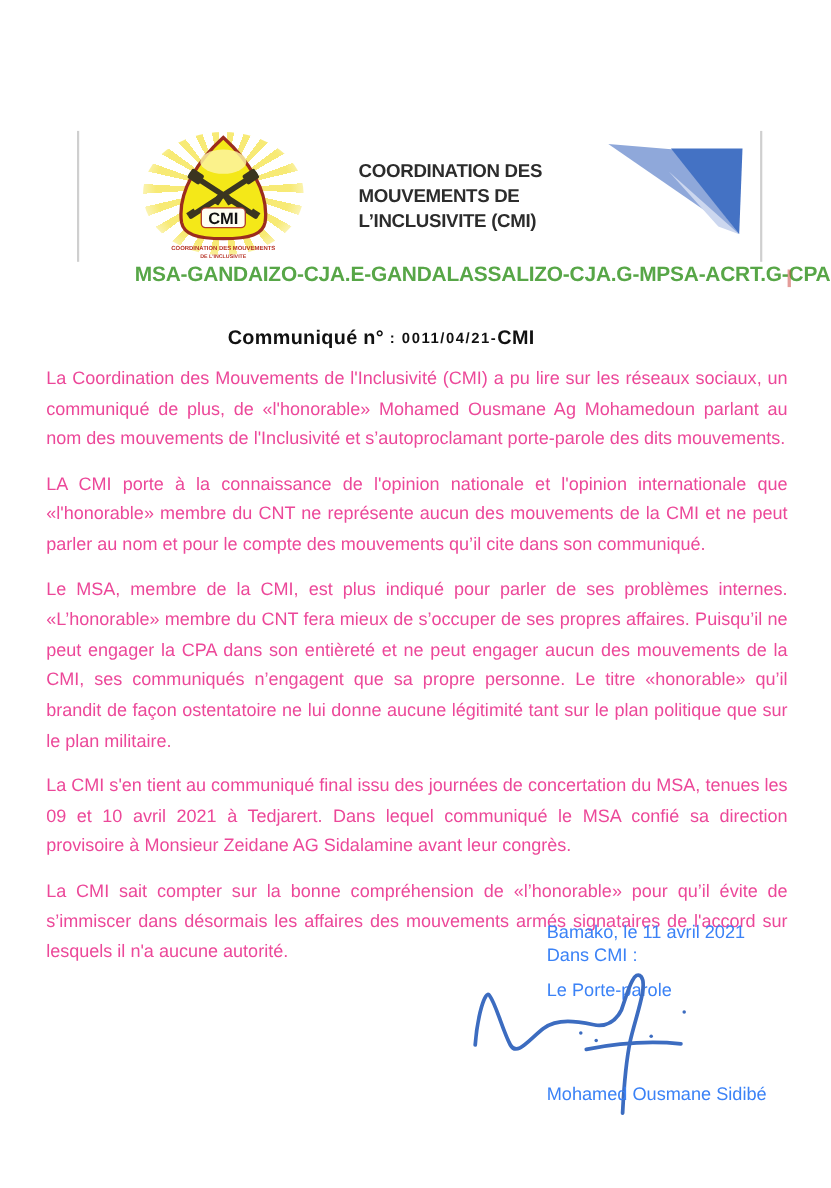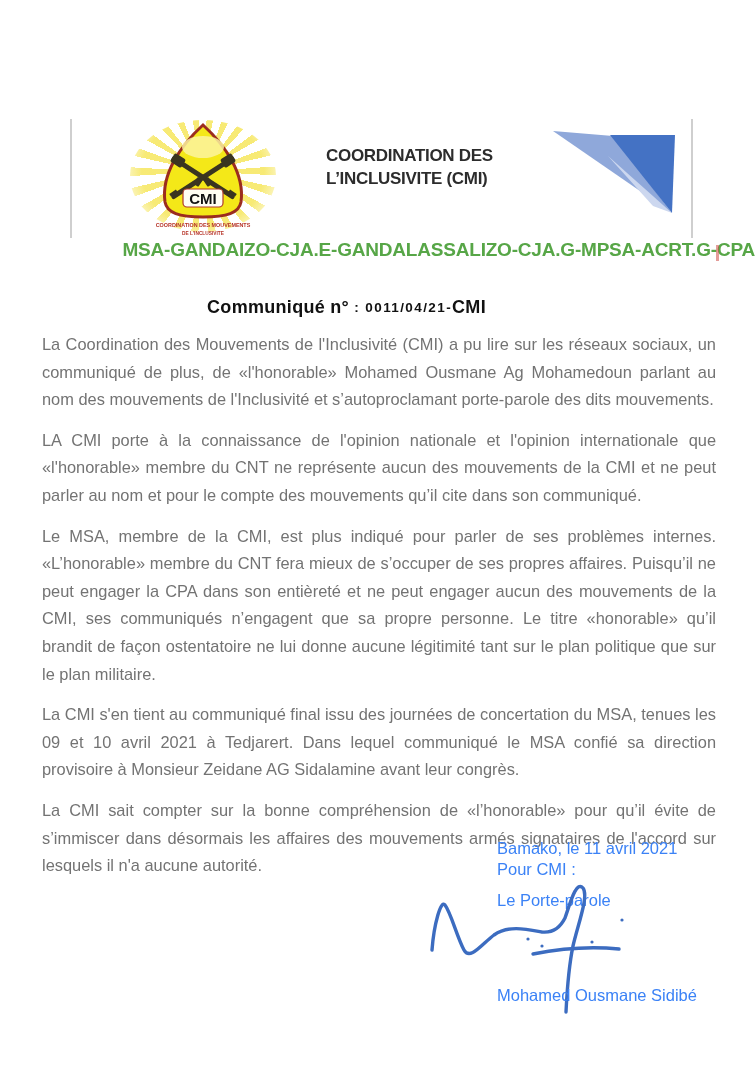--- a/index.html
+++ b/index.html
@@ -50,21 +50,21 @@
     position:absolute;left:0;top:297px;width:693px;text-align:center;
     color:#111;white-space:nowrap;
   }
   .doc-title .t1{font-weight:bold;font-size:18px;letter-spacing:.3px;}
   .doc-title .t2{font-weight:bold;font-size:13.5px;letter-spacing:1.4px;vertical-align:1px;}
   .doc-title .t3{font-weight:bold;font-size:18px;letter-spacing:.3px;}
 
   
   .body-text{
     position:absolute;left:42px;top:331px;width:674px;
-    font-size:16.4px;line-height:27.6px;text-align:justify;color:#737373;
+    font-size:16.4px;line-height:27.6px;text-align:justify;color:#ec4899;
   }
   .body-text p{margin:0 0 13px 0;}
 
   
   .sig-line{position:absolute;left:497px;font-size:16.5px;color:#3b82f6;}
   .sig-date{top:839px;}
   .sig-for{top:860px;}
   .sig-role{top:891px;}
   .sig-name{top:986px;}
   .signature-svg{position:absolute;left:418px;top:872px;}
@@ -100,20 +100,21 @@
       </g>
       <rect x="57" y="71" width="40" height="18" rx="4" fill="#fffef2" stroke="#b03a2a" stroke-width="1.2"></rect>
       <text x="77" y="85.5" text-anchor="middle" font-family="Liberation Sans, sans-serif" font-size="15" font-weight="bold" fill="#121212">CMI</text>
       <text x="77" y="109" text-anchor="middle" font-family="Liberation Sans, sans-serif" font-size="5.4" font-weight="bold" fill="#b63327">COORDINATION DES MOUVEMENTS</text>
       <text x="77" y="116.5" text-anchor="middle" font-family="Liberation Sans, sans-serif" font-size="4.8" font-weight="bold" fill="#b63327">DE L'INCLUSIVITE</text>
     </svg>
   </div>
 
   <div class="org-title">
     <div>COORDINATION DES</div>
+    <div>MOUVEMENTS DE</div>
     <div>L’INCLUSIVITE (CMI)</div>
   </div>
 
   <svg class="triangle-svg" width="126" height="92" viewBox="0 0 126 92">
     <polygon points="2,5 62,10 121,87" fill="#8fa8da"></polygon>
     <polygon points="59,9 124,9 121,87" fill="#4472c4"></polygon>
     <polygon points="57,30 121,87 102,80" fill="#ccd7ef"></polygon>
   </svg>
 
   <div class="movements-line">MSA-GANDAIZO-CJA.E-GANDALASSALIZO-CJA.G-MPSA-ACRT.G-CPA</div>
@@ -125,21 +126,21 @@
 
   <div class="body-text">
     <p>La Coordination des Mouvements de l'Inclusivité (CMI) a pu lire sur les réseaux sociaux, un communiqué de plus, de «l'honorable» Mohamed Ousmane Ag Mohamedoun parlant au nom des mouvements de l'Inclusivité et s’autoproclamant porte-parole des dits mouvements.</p>
     <p>LA CMI porte à la  connaissance de l'opinion nationale et l'opinion internationale que «l'honorable» membre du CNT ne représente aucun des mouvements de la CMI et ne peut parler au nom et pour le compte des mouvements qu’il cite dans son communiqué.</p>
     <p>Le MSA, membre de la CMI, est plus indiqué pour parler de ses problèmes internes. «L’honorable» membre du CNT fera mieux de s’occuper de ses propres affaires.  Puisqu’il ne peut engager la CPA dans son entièreté et ne peut engager aucun des mouvements de la CMI, ses communiqués n’engagent que sa propre personne. Le  titre «honorable» qu’il brandit de façon  ostentatoire ne lui donne aucune légitimité tant sur le plan politique que sur le plan militaire.</p>
     <p>La CMI s'en tient au communiqué final issu des journées de concertation du MSA, tenues les 09 et 10 avril 2021  à Tedjarert. Dans lequel communiqué le MSA confié sa direction provisoire à Monsieur Zeidane AG Sidalamine avant leur congrès.</p>
     <p>La CMI sait compter sur la bonne compréhension de «l’honorable» pour qu’il évite de s’immiscer dans désormais  les affaires des mouvements armés signataires de l'accord sur lesquels il n'a aucune autorité.</p>
   </div>
 
   <div class="sig-line sig-date">Bamako, le 11  avril 2021</div>
-  <div class="sig-line sig-for">Pour CMI :</div>
+  <div class="sig-line sig-for">Dans CMI :</div>
   <div class="sig-line sig-role">Le Porte-parole</div>
 
   <svg class="signature-svg" width="215" height="145" viewBox="0 0 215 145">
     <g stroke="#3c6cc0" stroke-width="3.4" fill="none" stroke-linecap="round">
       <path d="M14,78 C16,52 23,27 27,33 C33,41 39,65 46,78 C52,89 64,72 76,63 C90,53 108,57 124,60 C134,61 142,56 147,46 C152,32 158,8 165,16 C171,24 160,52 155,74 C150,98 149,120 148,140"></path>
       <path d="M115,82 C140,77 172,74 201,77"></path>
     </g>
     <g fill="#3c6cc0">
       <circle cx="110" cy="67" r="1.6"></circle>
       <circle cx="124" cy="74" r="1.6"></circle>

